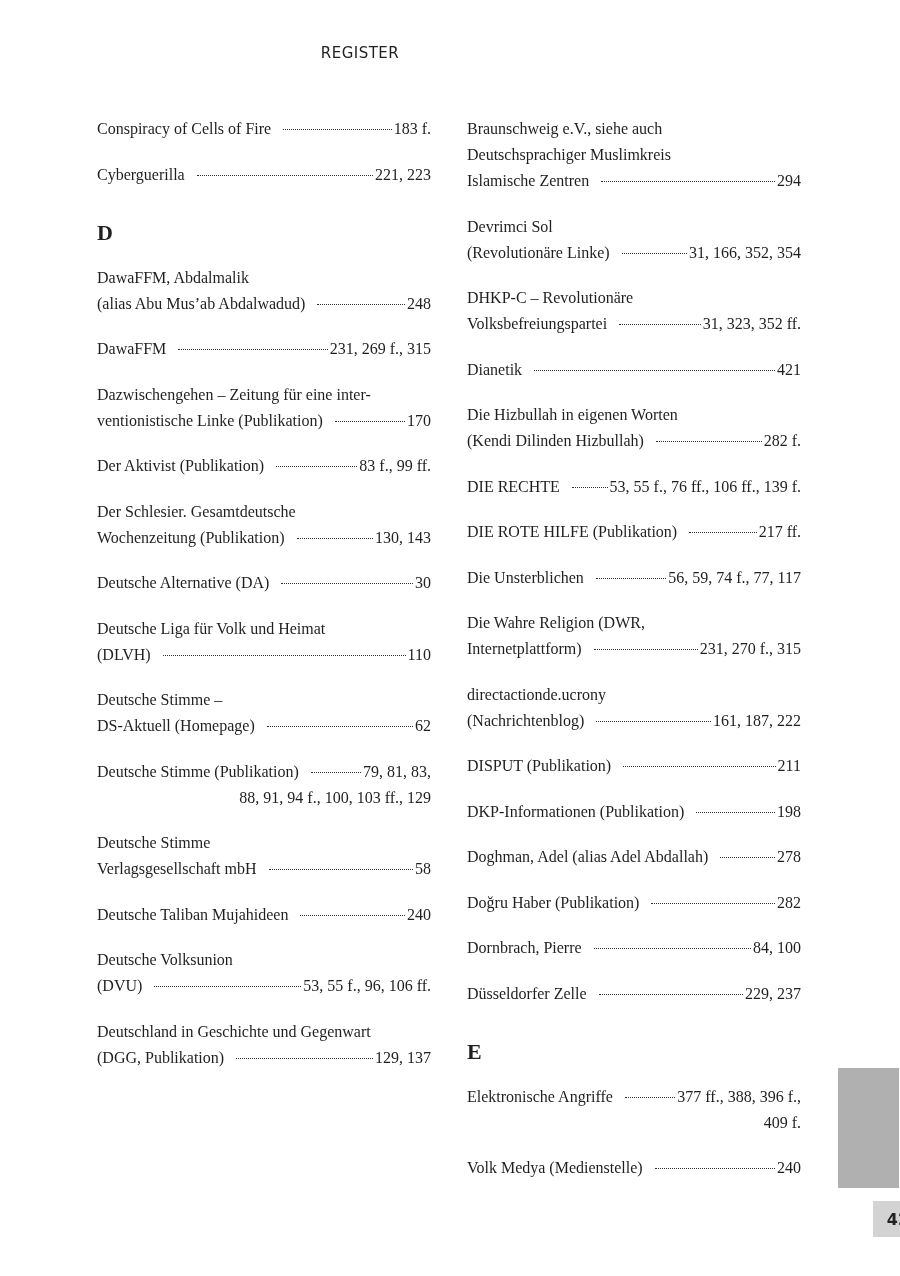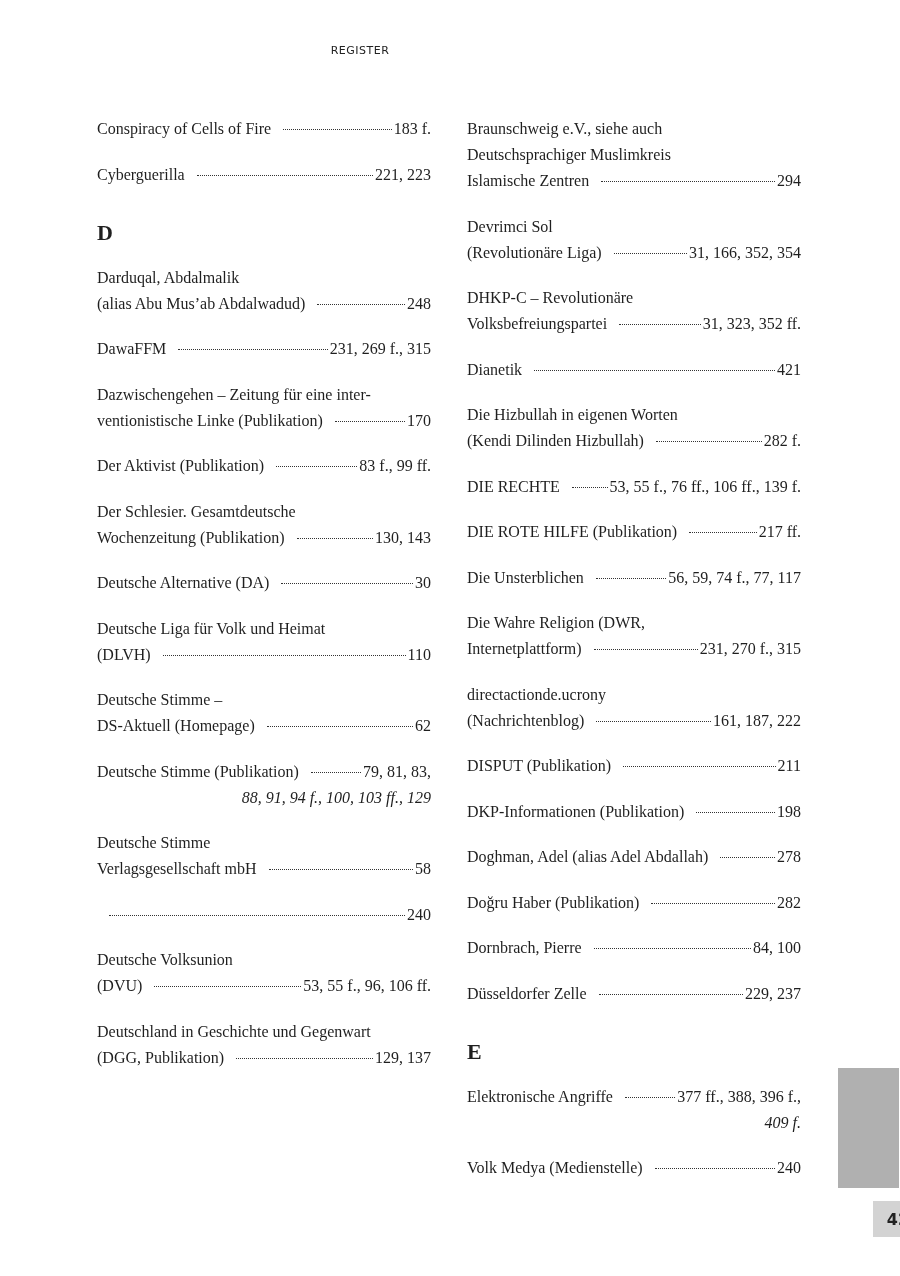--- a/index.html
+++ b/index.html
@@ -2,35 +2,35 @@
 <html><head>
 <meta charset="utf-8">
 <style>
   html, body { margin: 0; padding: 0; }
   body {
     width: 900px; height: 1276px; background: #ffffff; position: relative; overflow: hidden;
     font-family: "Liberation Serif", "DejaVu Serif", serif; color: #1f1f1f;
   }
   .running-head {
     position: absolute; top: 44px; left: 0; width: 720px; text-align: center;
-    font-family: "DejaVu Sans", "Liberation Sans", sans-serif; font-size: 11px; letter-spacing: 0.5px; color: #222;
+    font-family: "DejaVu Sans", "Liberation Sans", sans-serif; font-size: 15px; letter-spacing: 0.5px; color: #222;
   }
   .col { position: absolute; top: 116px; width: 334px; }
   .col.left { left: 97px; }
   .col.right { left: 467px; }
   .entry { font-size: 16px; line-height: 26px; margin-bottom: 19.5px; }
   .entry .pre { display: block; }
   .entry .last { display: flex; align-items: baseline; }
   .entry .last .txt { white-space: nowrap; }
   .entry .last .dots {
     flex: 1; margin: 0 2px 0 12px; height: 1px;
     border-bottom: 1.6px dotted #333; position: relative; top: -4px; min-width: 8px;
   }
   .entry .last .pg { white-space: nowrap; font-family: Liberation Serif, serif; }
-  .entry .cont { display: block; text-align: right; font-style: italic; }
+  .entry .cont { display: block; text-align: right; }
   .letter {
     font-size: 22px; font-weight: bold; line-height: 26px;
     margin-top: 32px; margin-bottom: 19px;
   }
   .thumb-tab {
     position: absolute; left: 838px; top: 1068px; width: 61px; height: 120px; background: #b0b0b0;
   }
   .page-num-box {
     position: absolute; left: 873px; top: 1201px; width: 61px; height: 36px; background: #d3d3d3;
     display: flex; align-items: center; justify-content: center;
@@ -55,21 +55,21 @@
         <span class="last">
           <span class="txt">Cyberguerilla</span>
           <span class="dots"></span>
           <span class="pg">221, 223</span>
         </span>
       </div>
     </div>
   <div class="letter">D</div>
   <div>
       <div class="entry">
-        <span class="pre">Darduqal, Abdalmalik</span>
+        <span class="pre">DawaFFM, Abdalmalik</span>
         <span class="last">
           <span class="txt">(alias Abu Mus’ab Abdalwadud)</span>
           <span class="dots"></span>
           <span class="pg">248</span>
         </span>
       </div>
       <div class="entry">
         <span class="last">
           <span class="txt">DawaFFM</span>
           <span class="dots"></span>
@@ -133,20 +133,21 @@
       <div class="entry">
         <span class="pre">Deutsche Stimme</span>
         <span class="last">
           <span class="txt">Verlagsgesellschaft mbH</span>
           <span class="dots"></span>
           <span class="pg">58</span>
         </span>
       </div>
       <div class="entry">
         <span class="last">
+          <span class="txt">Deutsche Taliban Mujahideen</span>
           <span class="dots"></span>
           <span class="pg">240</span>
         </span>
       </div>
       <div class="entry">
         <span class="pre">Deutsche Volksunion</span>
         <span class="last">
           <span class="txt">(DVU)</span>
           <span class="dots"></span>
           <span class="pg">53, 55 f., 96, 106 ff.</span>
@@ -170,21 +171,21 @@
         <span class="pre">Deutschsprachiger Muslimkreis</span>
         <span class="last">
           <span class="txt">Islamische Zentren</span>
           <span class="dots"></span>
           <span class="pg">294</span>
         </span>
       </div>
       <div class="entry">
         <span class="pre">Devrimci Sol</span>
         <span class="last">
-          <span class="txt">(Revolutionäre Liga)</span>
+          <span class="txt">(Revolutionäre Linke)</span>
           <span class="dots"></span>
           <span class="pg">31, 166, 352, 354</span>
         </span>
       </div>
       <div class="entry">
         <span class="pre">DHKP-C – Revolutionäre</span>
         <span class="last">
           <span class="txt">Volksbefreiungspartei</span>
           <span class="dots"></span>
           <span class="pg">31, 323, 352 ff.</span>

